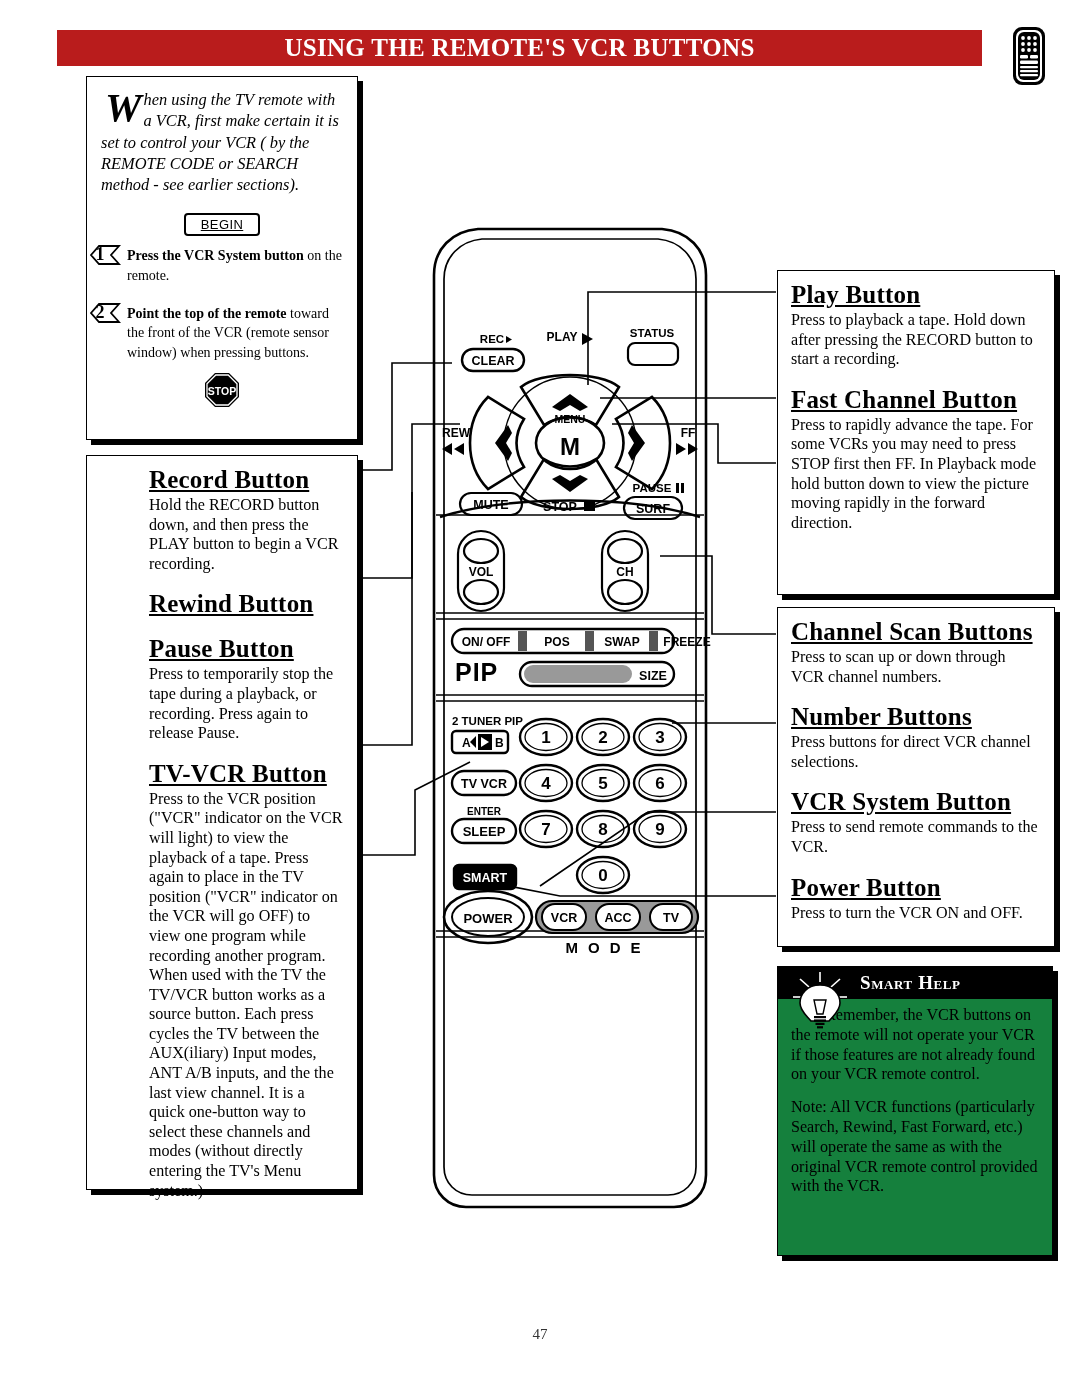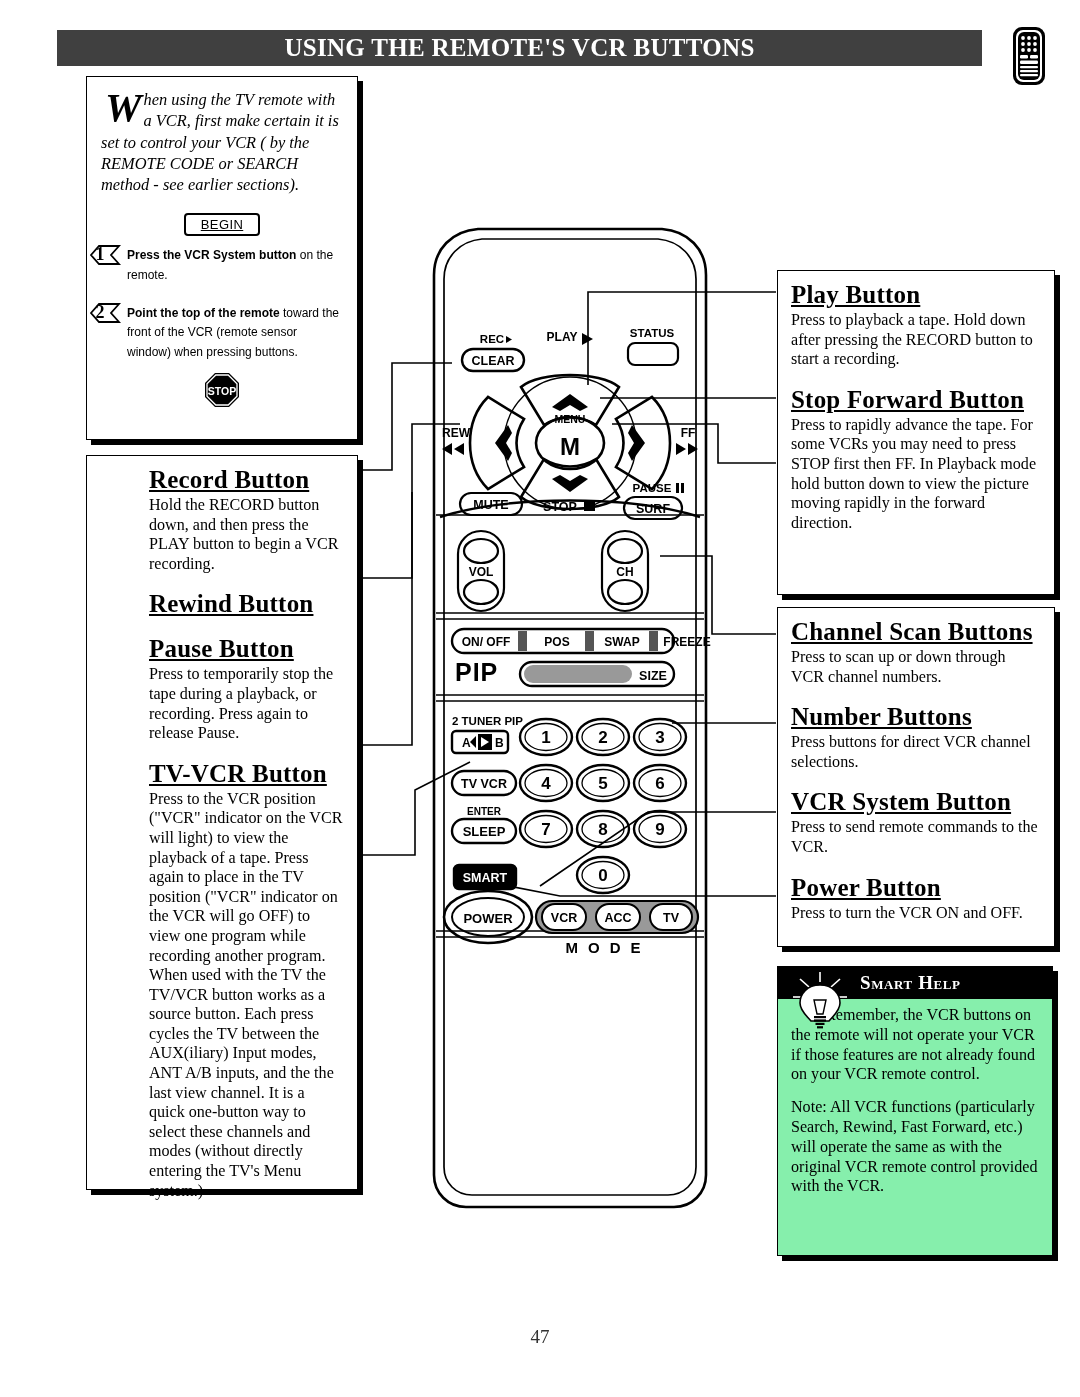--- a/index.html
+++ b/index.html
@@ -7,21 +7,21 @@
     width:1080px;height:1397px;background:#ffffff;
     font-family:"Liberation Serif", serif;
     position:relative;overflow:hidden;
     -webkit-font-smoothing:antialiased;
   }
   .page{position:absolute;inset:0;}
 
   
   #title-bar{
     position:absolute;left:57px;top:30px;width:925px;height:36px;
-    background:#404040;color:#fff;
+    background:#b91c1c;color:#fff;
     display:flex;align-items:center;justify-content:center;
   }
   #title-bar .t{
     font-family:"Liberation Serif", serif;
     font-weight:bold;font-size:25px;letter-spacing:.3px;
     text-transform:uppercase;
   }
   
   .sc{font-variant:small-caps;}
 
@@ -71,58 +71,58 @@
   }
   .step{position:relative;margin-top:10px;padding-left:26px;}
   .step .num{
     position:absolute;left:-12px;top:-2px;width:30px;height:21px;
     font-family:"Liberation Serif",serif;font-weight:bold;font-size:18px;
     display:flex;align-items:center;justify-content:center;
   }
   .step .num svg{position:absolute;left:0;top:0;}
   .step .num span{position:relative;z-index:2;padding-right:8px;}
   .step p{
-    font-family:Liberation Sans, sans-serif;font-size:12px;line-height:19.6px;margin:0;
+    font-family:Liberation Serif, serif;font-size:14px;line-height:19.6px;margin:0;
   }
   .step b{font-weight:bold;}
   #stop-badge{margin:10px auto 0 auto;width:36px;height:36px;position:relative;}
 
   
   #left-box{left:86px;top:455px;width:272px;height:735px;padding-left:48px;}
   #left-inner{padding:10px 14px 10px 14px;}
 
   
   #right-box-1{left:777px;top:270px;width:278px;height:325px;}
   #right-box-2{left:777px;top:607px;width:278px;height:340px;}
   .rb-inner{padding:10px 12px 8px 13px;}
 
   
   #smart-help{left:777px;top:966px;width:276px;height:290px;
-    border:1.6px solid #000;box-shadow:5px 5px 0 0 #000;background:#86efac;
+    border:1.6px solid #000;box-shadow:5px 5px 0 0 #000;background:#15803d;
     position:absolute;box-sizing:border-box;}
   #sh-head{height:32px;background:#000;position:relative;}
   #sh-head .label{
     position:absolute;left:82px;top:5px;color:#fff;
     font-family:"Liberation Serif",serif;font-weight:bold;font-size:19px;
     font-variant:small-caps;letter-spacing:.6px;
   }
   #sh-bulb{position:absolute;left:12px;top:2px;width:64px;height:62px;z-index:5;}
   #sh-body{padding:6px 12px 8px 13px;position:relative;}
   #sh-p1{font-family:"Liberation Serif",serif;font-size:16.1px;line-height:19.8px;margin:0;text-indent:34px;}
   #sh-p2{font-family:"Liberation Serif",serif;font-size:16.1px;line-height:19.8px;margin:13px 0 0 0;}
 
   
   #remote-art{position:absolute;left:400px;top:215px;width:340px;height:1000px;}
 
   
   #leaders{position:absolute;left:0;top:0;width:1080px;height:1397px;pointer-events:none;}
 
   #page-num{
     position:absolute;left:0;top:1326px;width:1080px;text-align:center;
-    font-family:"Liberation Serif",serif;font-size:19px;color:#333;
+    font-family:"Liberation Serif",serif;font-size:15px;color:#333;
   }
 </style>
 </head>
 <body>
 
 <div class="page">
 
   <div id="title-bar">
     <span class="t sc">Using the Remote's VCR Buttons</span>
   </div>
@@ -210,21 +210,21 @@
     </div>
   </div>
 
   <div class="mbox" id="right-box-1">
     <div class="rb-inner">
       <div class="blk">
         <div class="h-title">Play Button</div>
         <p class="body-txt">Press to playback a tape. Hold down after pressing the RECORD button to start a recording.</p>
       </div>
       <div class="blk">
-        <div class="h-title">Stop Forward Button</div>
+        <div class="h-title">Fast Channel Button</div>
         <p class="body-txt">Press to rapidly advance the tape. For some VCRs you may need to press STOP first then FF. In Playback mode hold button down to view the picture moving rapidly in the forward direction.</p>
       </div>
     </div>
   </div>
 
   <div class="mbox" id="right-box-2">
     <div class="rb-inner">
       <div class="blk">
         <div class="h-title">Channel Scan Buttons</div>
         <p class="body-txt">Press to scan up or down through VCR channel numbers.</p>

